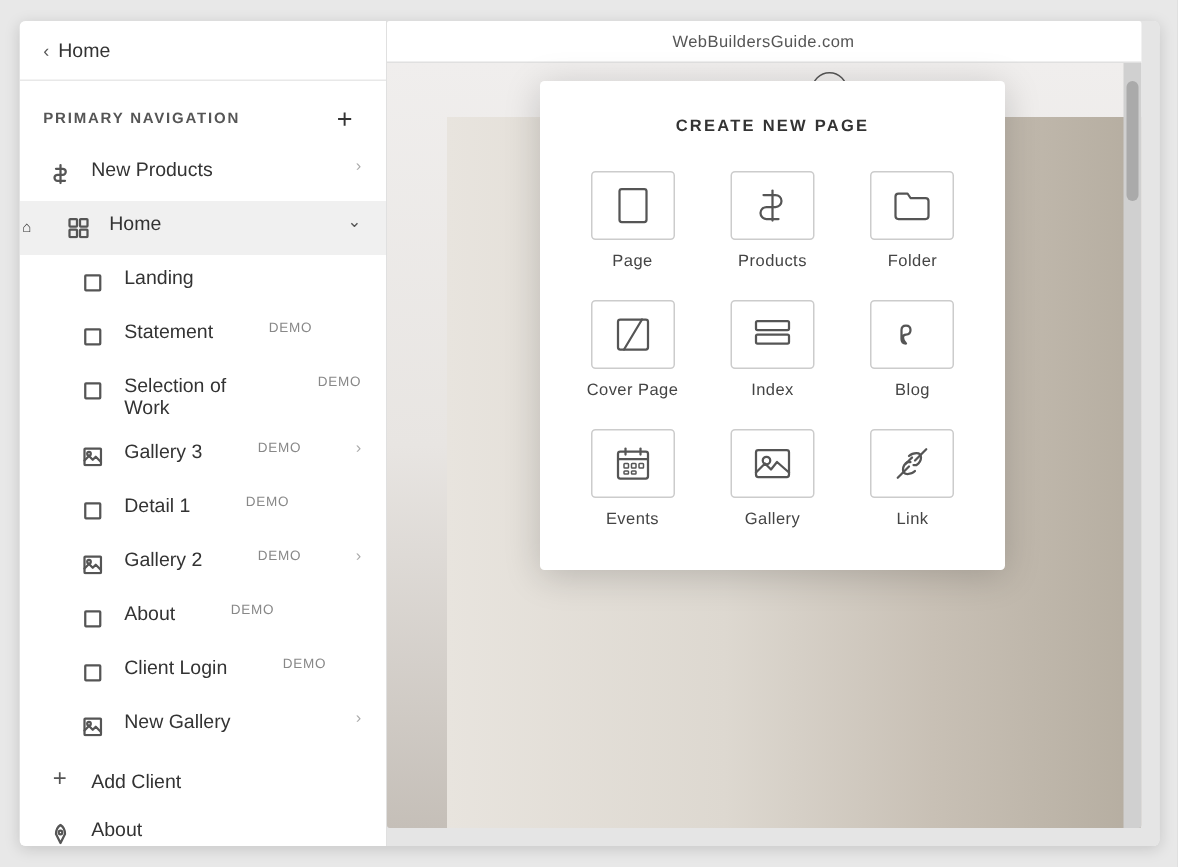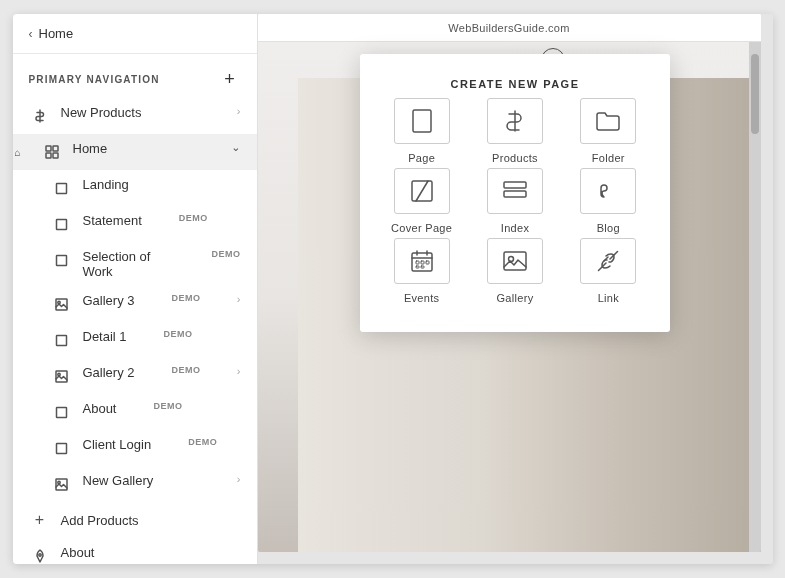--- a/index.html
+++ b/index.html
@@ -123,21 +123,21 @@
       margin-left: auto;
       color: #555;
       font-size: 11px;
     }
 
     .nav-item .demo-badge {
       font-size: 9px;
       color: #888;
       letter-spacing: 0.5px;
       margin-left: 5px;
-      font-weight: 700;
+      font-weight: 400;
       padding-left: 32px;
     }
 
     .nav-item.sub {
       padding-left: 38px;
     }
 
     .add-section {
       display: flex;
       align-items: center;
@@ -333,27 +333,27 @@
       pointer-events: all;
     }
 
     .modal-title {
       text-align: center;
       font-size: 11px;
       font-weight: 700;
       letter-spacing: 1.5px;
       color: #333;
       text-transform: uppercase;
-      margin-bottom: 8px;
+      margin-bottom: 24px;
     }
 
     .page-types-grid {
       display: grid;
       grid-template-columns: repeat(3, 1fr);
-      gap: 4px 10px;
+      gap: 20px 10px;
     }
 
     .page-type-item {
       display: flex;
       flex-direction: column;
       align-items: center;
       gap: 8px;
       cursor: pointer;
     }
 
@@ -518,21 +518,21 @@
             <circle cx="4" cy="4.5" r="1.2"></circle>
             <polyline points="1,9 4,6 6.5,8.5 8.5,6.5 12,10"></polyline>
           </svg>
       </div>
       <span>New Gallery</span>
       <span class="chevron-right">›</span>
     </div>
 
     <div class="add-section">
       <div class="plus-icon">+</div>
-      <span>Add Products</span>
+      <span>Add Client</span>
     </div>
 
     <div class="nav-item">
       <div class="icon">
         <svg width="14" height="14" viewBox="0 0 14 14">
             <path d="M7 1 C7 1 10 3 10 7 L7 13 L4 7 C4 3 7 1 7 1Z"></path>
             <circle cx="7" cy="6" r="1.2"></circle>
           </svg>
       </div>
       <span>About</span>

